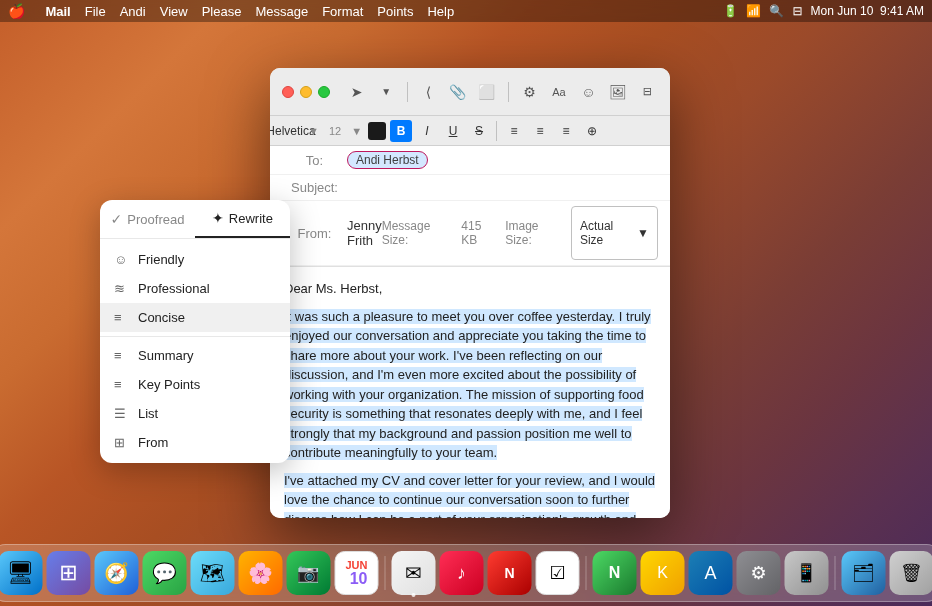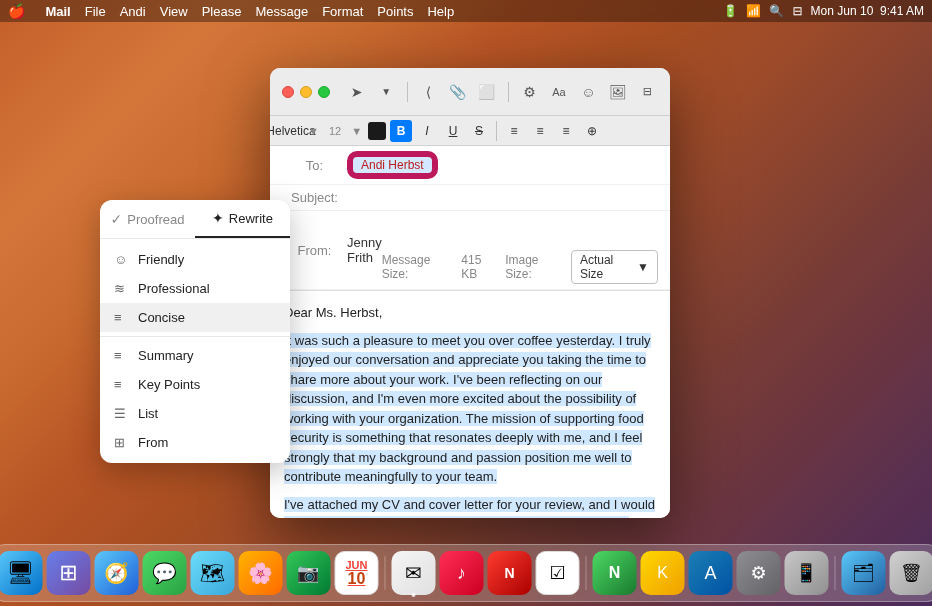--- a/index.html
+++ b/index.html
@@ -213,40 +213,39 @@
       width: 65px;
       flex-shrink: 0;
       text-align: center;
     }
     .mail-field-value {
       color: #333;
       flex: 1;
     }
     .recipient-tag {
       background: #d4e8ff;
-      border: 6px solid #be185d;
+      border: 1px solid #be185d;
       border-radius: 10px;
       padding: 1px 8px;
       font-size: 12px;
-      color: #b91c1c;
+      color: #404040;
     }
     .msg-size-right {
       margin-left: auto;
       display: flex;
       align-items: center;
       gap: 8px;
       color: #888;
       font-size: 12px;
-      margin-top: 34px;
     }
     .actual-size-btn {
       background: white;
       border: 1px solid #c0c0c0;
       border-radius: 4px;
-      padding: 2px 8px;
+      padding: 12px 8px;
       font-size: 12px;
       color: #333;
       cursor: pointer;
       display: flex;
       align-items: center;
       gap: 4px;
     }
 
     
     .mail-body {
@@ -502,21 +501,21 @@
     <div class="dock-item" style="background:linear-gradient(135deg,#6ddcfa,#38a8dc);">
       <span style="font-size:20px;">🗺</span>
     </div>
     <div class="dock-item" style="background:linear-gradient(135deg,#ffb300,#ff6a00);">
       <span style="font-size:20px;">🌸</span>
     </div>
     <div class="dock-item" style="background:linear-gradient(135deg,#34c759,#007a33);">
       <span style="font-size:18px; color:white;">📷</span>
     </div>
     <div class="dock-item" style="background:white; border:1px solid #ddd;">
-      <span style="font-size:11px; font-weight:700; color:#f44336; display:block; text-align:center; line-height:1;text-decoration:underline;">JUN<br><span style="font-size:16px; color:#c2410c;">10</span></span>
+      <span style="font-size:11px; font-weight:700; color:#f44336; display:block; text-align:right; line-height:1;">JUN<br><span style="font-size:16px; color:#8b5cf6;">10</span></span>
     </div>
     <div class="dock-divider"></div>
     <div class="dock-item" style="background:linear-gradient(135deg,#f5f5f5,#e0e0e0);">
       <span style="font-size:20px;">✉</span>
       <div class="dock-label"></div>
     </div>
     <div class="dock-item" style="background:linear-gradient(135deg,#ff2d55,#cc0022);">
       <span style="font-size:18px; color:white;">♪</span>
     </div>
     <div class="dock-item" style="background:linear-gradient(135deg,#ff3b30,#aa0000);">

